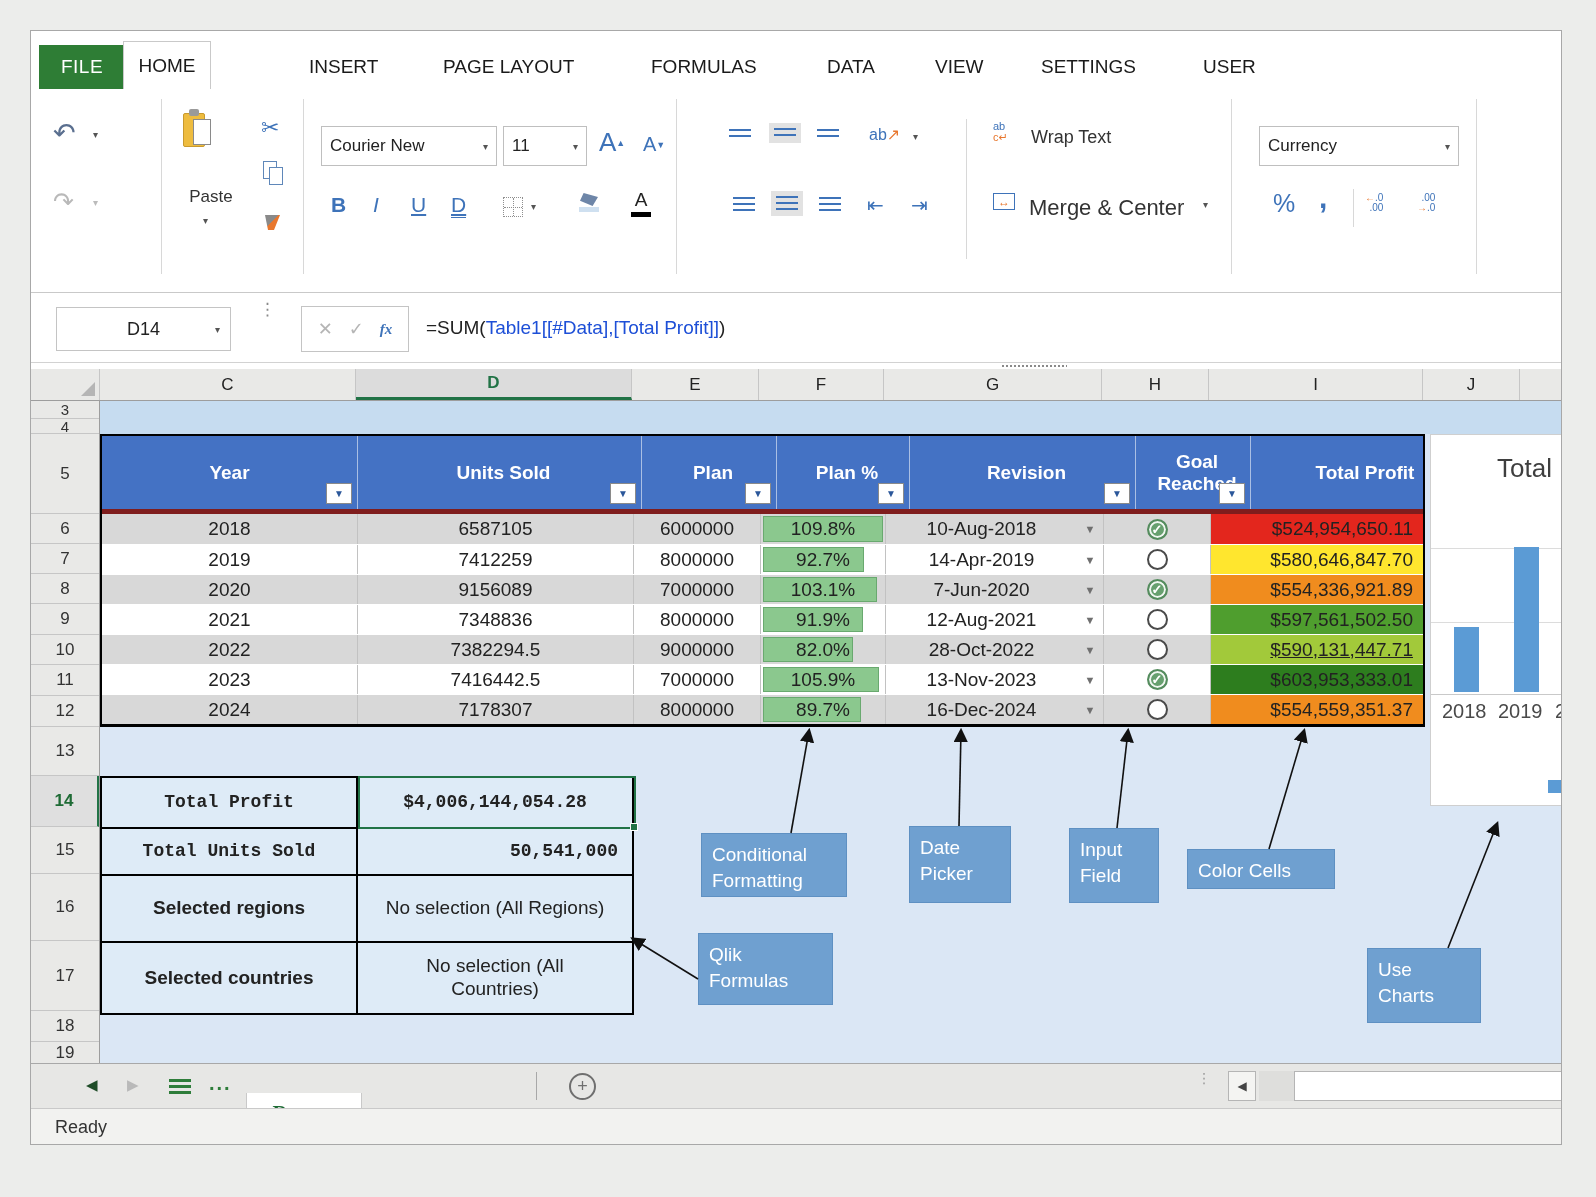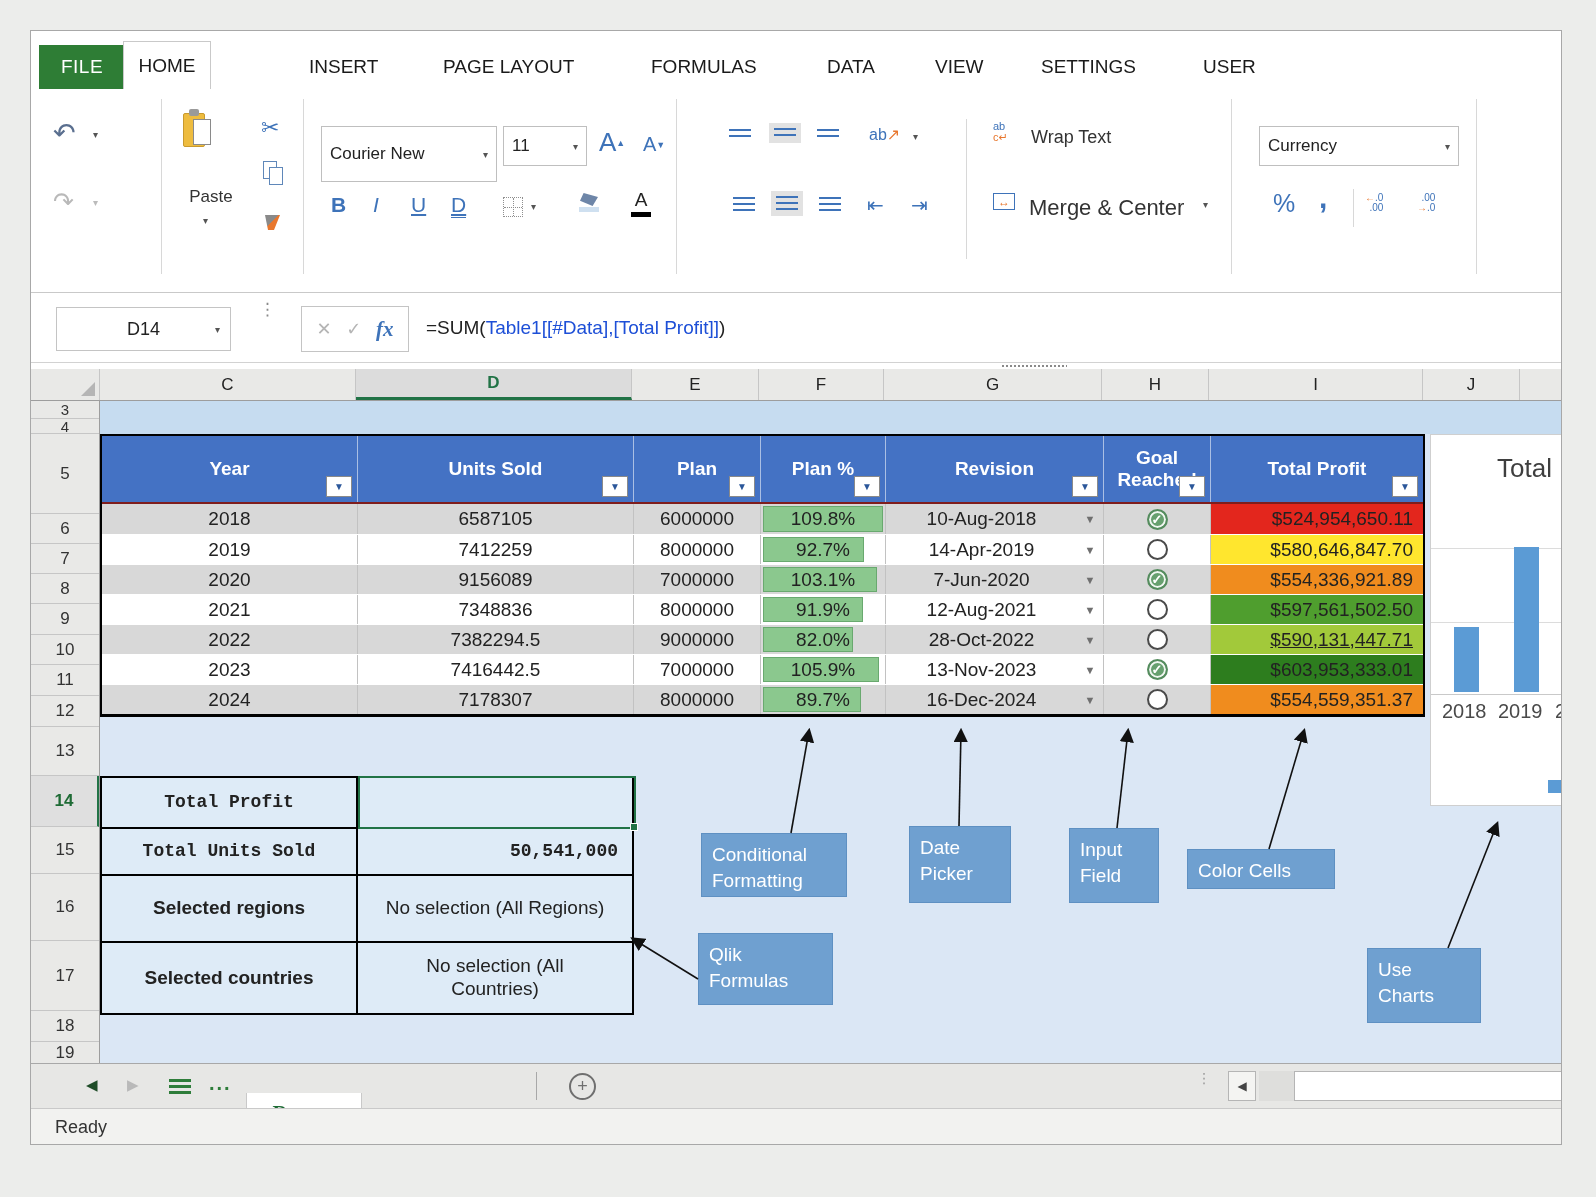--- a/index.html
+++ b/index.html
@@ -50,21 +50,21 @@
   .wrap-ico { font-size:11px; line-height:11px; color:#3e73b9; white-space:pre; }
   .wrap-ico b { color:#e8772e; font-weight:normal; }
 
   
   .fbar { position:absolute; left:0; top:262px; width:100%; height:70px; background:#fff; border-bottom:1px solid #d2d2d2; }
   .namebox { position:absolute; left:25px; top:14px; width:175px; height:44px; border:1px solid #c4c4c4; display:flex; align-items:center; justify-content:center; font-size:18px; }
   .namebox .caret { position:absolute; right:10px; }
   .fdots { position:absolute; left:228px; top:12px; color:#8a8a8a; font-size:17px; line-height:9px; text-align:center; width:10px; }
   .fxbox { position:absolute; left:270px; top:13px; width:108px; height:46px; border:1px solid #c4c4c4; display:flex; align-items:center; justify-content:space-evenly; }
   .fxbox .x, .fxbox .ck { color:#b5b5b5; font-size:18px; }
-  .fxbox .fx { color:#3e73b9; font-style:italic; font-family:"Liberation Serif",serif; font-size:21px; font-weight:bold; }
+  .fxbox .fx { color:#3e73b9; font-style:italic; font-family:"Liberation Serif",serif; font-size:15px; font-weight:bold; }
   .formula { position:absolute; left:395px; top:0; height:70px; display:flex; align-items:center; font-size:19px; }
   .formula .ref { color:#1d4fd7; }
   .gapstrip { position:absolute; left:0; top:332px; width:100%; height:36px; background:#fff; }
   .dragdots { position:absolute; left:970px; top:333px; width:66px; height:8px;
               background-image:radial-gradient(#8a8a8a 1px, transparent 1.2px); background-size:4px 4px; }
 
   
   .colhdrs { position:absolute; left:0; top:338px; width:1532px; height:32px; display:flex; background:#e9e9e7; border-bottom:1px solid #9d9d9d; }
   .ch { height:100%; border-right:1px solid #c6c6c6; display:flex; align-items:center; justify-content:center; font-size:17px; color:#222; position:relative; }
   .ch.corner::after { content:""; position:absolute; right:4px; bottom:4px; border-left:14px solid transparent; border-bottom:14px solid #b5b5b5; }
@@ -72,21 +72,21 @@
   .rowhdrs { position:absolute; left:0; top:370px; width:69px; background:#e9e9e7; border-right:1px solid #9d9d9d; }
   .rh { border-bottom:1px solid #c6c6c6; display:flex; align-items:center; justify-content:center; font-size:17px; color:#333; overflow:hidden; }
   .rh.sel { color:#1e6b35; font-weight:bold; background:#dfdfdf; border-right:2px solid #217346; }
 
   .sheetbg { position:absolute; left:69px; top:370px; width:1463px; height:662px; background:#dbe7f5; }
   .band34 { position:absolute; left:69px; top:370px; width:1463px; height:33px; background:#c6dcf0; }
 
   
   .dtable { position:absolute; left:69px; top:403px; width:1325px; border:2px solid #000; border-bottom-width:3px; background:#fff; z-index:10; }
   .thead, .trow { display:grid; grid-template-columns:256px 276px 127px 125px 218px 107px 212px; }
-  .thead { height:68px; background:#4472c4; border-bottom:2px solid #7f1d1d; }
+  .thead { height:78px; background:#4472c4; border-bottom:5px solid #7f1d1d;gap:8px; }
   .th { position:relative; color:#fff; font-weight:bold; font-size:19px; display:flex; align-items:center; justify-content:center; text-align:center; border-right:1px solid rgba(255,255,255,.55); line-height:1.15; }
   .th:last-child { border-right:none; }
   .filter { position:absolute; right:5px; bottom:5px; width:26px; height:21px; background:#fff; border:1px solid #8a8a8a; color:#2b579a; font-size:10px; display:flex; align-items:center; justify-content:center; }
   .trow { height:30px; background:#fff; }
   .trow:nth-child(odd) { background:#d8d8d8; }
   .trow + .trow { border-top:1px solid #fff; }
   .td { position:relative; font-size:19px; display:flex; align-items:center; justify-content:center; border-right:1px solid #c2c2c2; overflow:hidden; }
   .td:last-child { border-right:none; }
   .c-planpct { background:inherit; }
   .plan-bar { position:absolute; left:2px; top:2px; bottom:2px; background:#8bc88e; border:1px solid #69a96f; }
@@ -179,21 +179,21 @@
           <i></i>
           <i></i>
         </span>
       </div>
     <div class="btn-ico" style="left:234px;top:126px;">
         <span class="painter"></span>
       </div>
     <div class="glabel" style="left:130px;width:142px;">Clipboard</div>
     <div class="gsep" style="left:272px;"></div>
 
-    <div class="combo" style="left:290px;top:37px;width:176px;height:56px;">
+    <div class="combo" style="left:290px;top:37px;width:176px;height:40px;">
       <span>Courier New</span>
         <span class="caret">▾</span>
       </div>
     <div class="combo" style="left:472px;top:37px;width:84px;height:40px;">
       <span>11</span>
         <span class="caret">▾</span>
       </div>
     <span class="btn-ico" style="left:568px;top:38px;font-size:26px;color:#3e73b9;">
         <span>A</span>
         <span style="font-size:9px;vertical-align:top;">▲</span>
@@ -489,20 +489,21 @@
             <span class="goal-circle"></span>
           </div>
         <div class="td c-profit" style="background: rgb(240, 140, 30);">$554,559,351.37</div>
       </div>
     </div>
   </div>
 
   <div class="summary">
     <div class="srow" style="height:51px;">
       <div class="scell lbl mono">Total Profit</div>
+      <div class="scell mono">$4,006,144,054.28</div>
       <div class="selbox">
           <span class="handle"></span>
         </div>
     </div>
     <div class="srow" style="height:47px;">
       <div class="scell lbl mono">Total Units Sold</div>
       <div class="scell mono" style="justify-content:flex-end;padding-right:14px;">50,541,000</div>
     </div>
     <div class="srow" style="height:67px;">
       <div class="scell lbl sansb">Selected regions</div>

